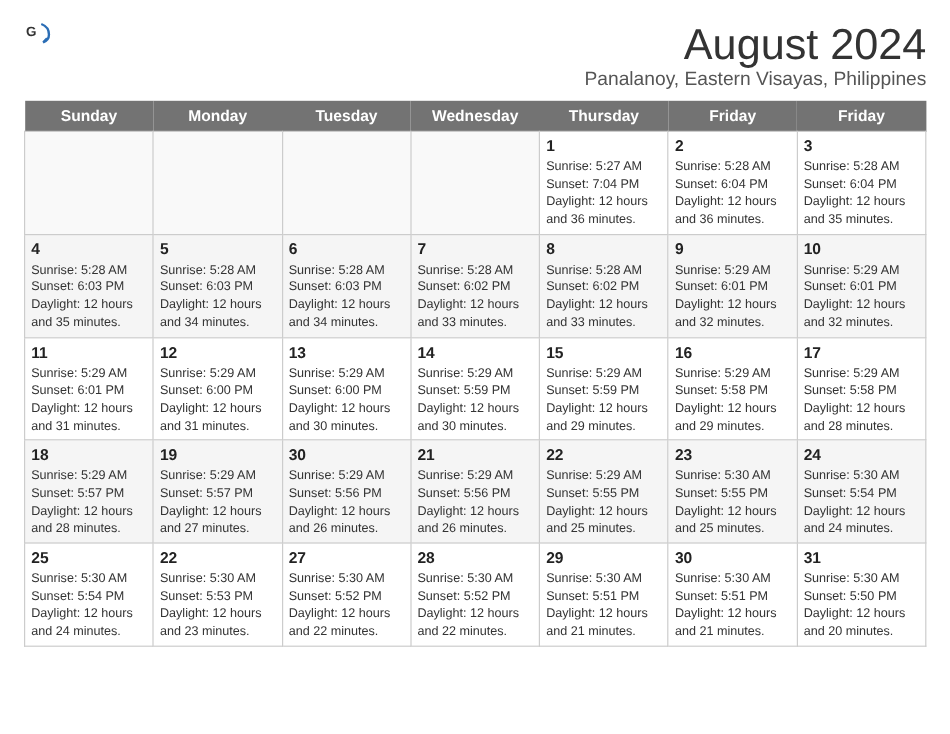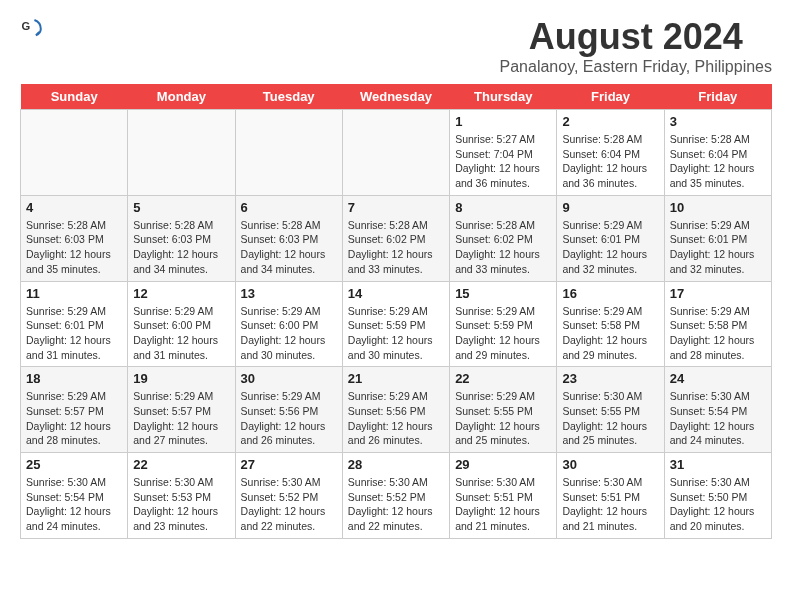--- a/index.html
+++ b/index.html
@@ -23,35 +23,34 @@
     }
     .logo-icon {
       width: 24px;
       height: 24px;
     }
     .title-area {
       text-align: right;
     }
     .main-title {
       font-size: 36px;
-      font-weight: bold;
+      font-weight: normal;
       color: #333;
-      text-align: center;
     }
     .subtitle {
       font-size: 16px;
       color: #555;
     }
     table {
       width: 100%;
       border-collapse: collapse;
       font-size: 11px;
     }
     .day-header {
-      background-color: #ef4444;
+      background-color: #737373;
       color: #fff;
       text-align: center;
       padding: 5px 2px;
       font-size: 13px;
       font-weight: bold;
     }
     td {
       border: 1px solid #ccc;
       vertical-align: top;
       padding: 4px 5px;
@@ -85,21 +84,21 @@
 
 <div class="header-area">
   <div class="logo">
     <svg class="logo-icon" viewBox="0 0 30 30">
       <text x="2" y="18" font-size="14" fill="#333" font-weight="bold">G</text>
       <path d="M18 5 Q26 8 26 16 Q26 22 20 24 L24 20" stroke="#2a6db5" stroke-width="2.5" fill="none"></path>
     </svg>
   </div>
   <div class="title-area">
     <div class="main-title">August 2024</div>
-    <div class="subtitle">Panalanoy, Eastern Friday, Philippines</div>
+    <div class="subtitle">Panalanoy, Eastern Visayas, Philippines</div>
   </div>
 </div>
 
 <table>
   <thead>
     <tr id="header-row">
         <th class="day-header">Sunday</th>
         <th class="day-header">Monday</th>
         <th class="day-header">Tuesday</th>
         <th class="day-header">Wednesday</th>

